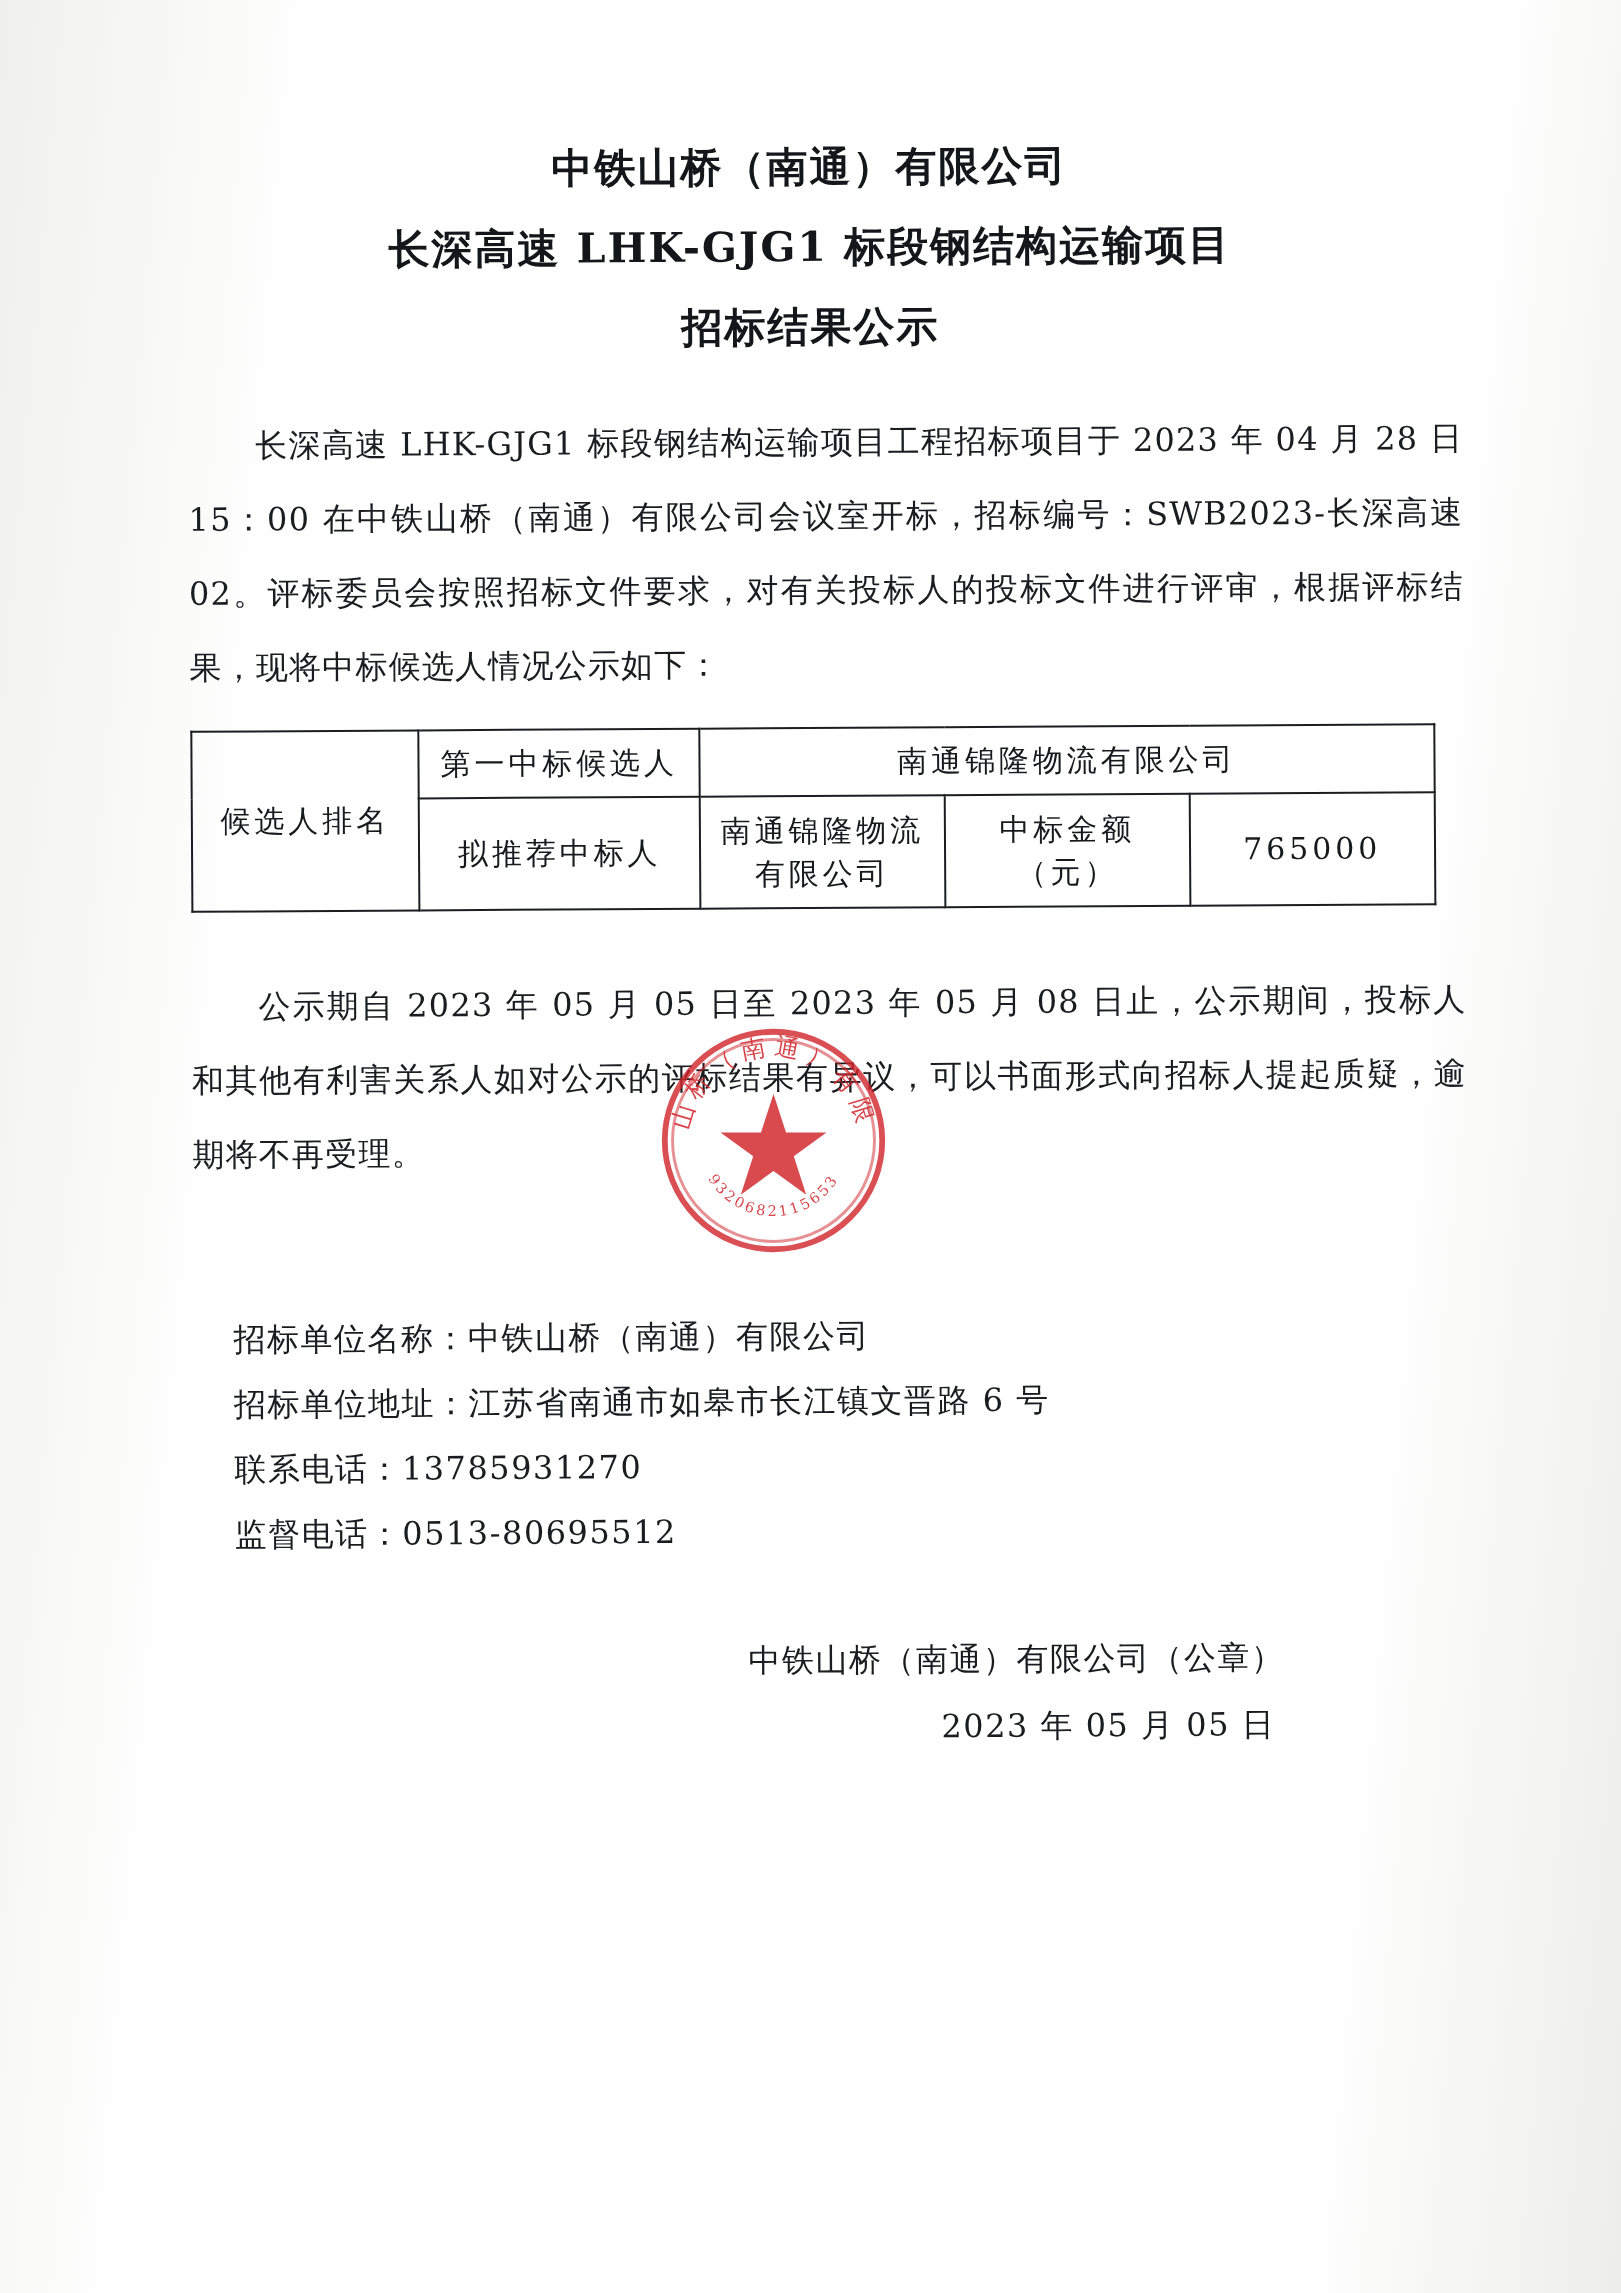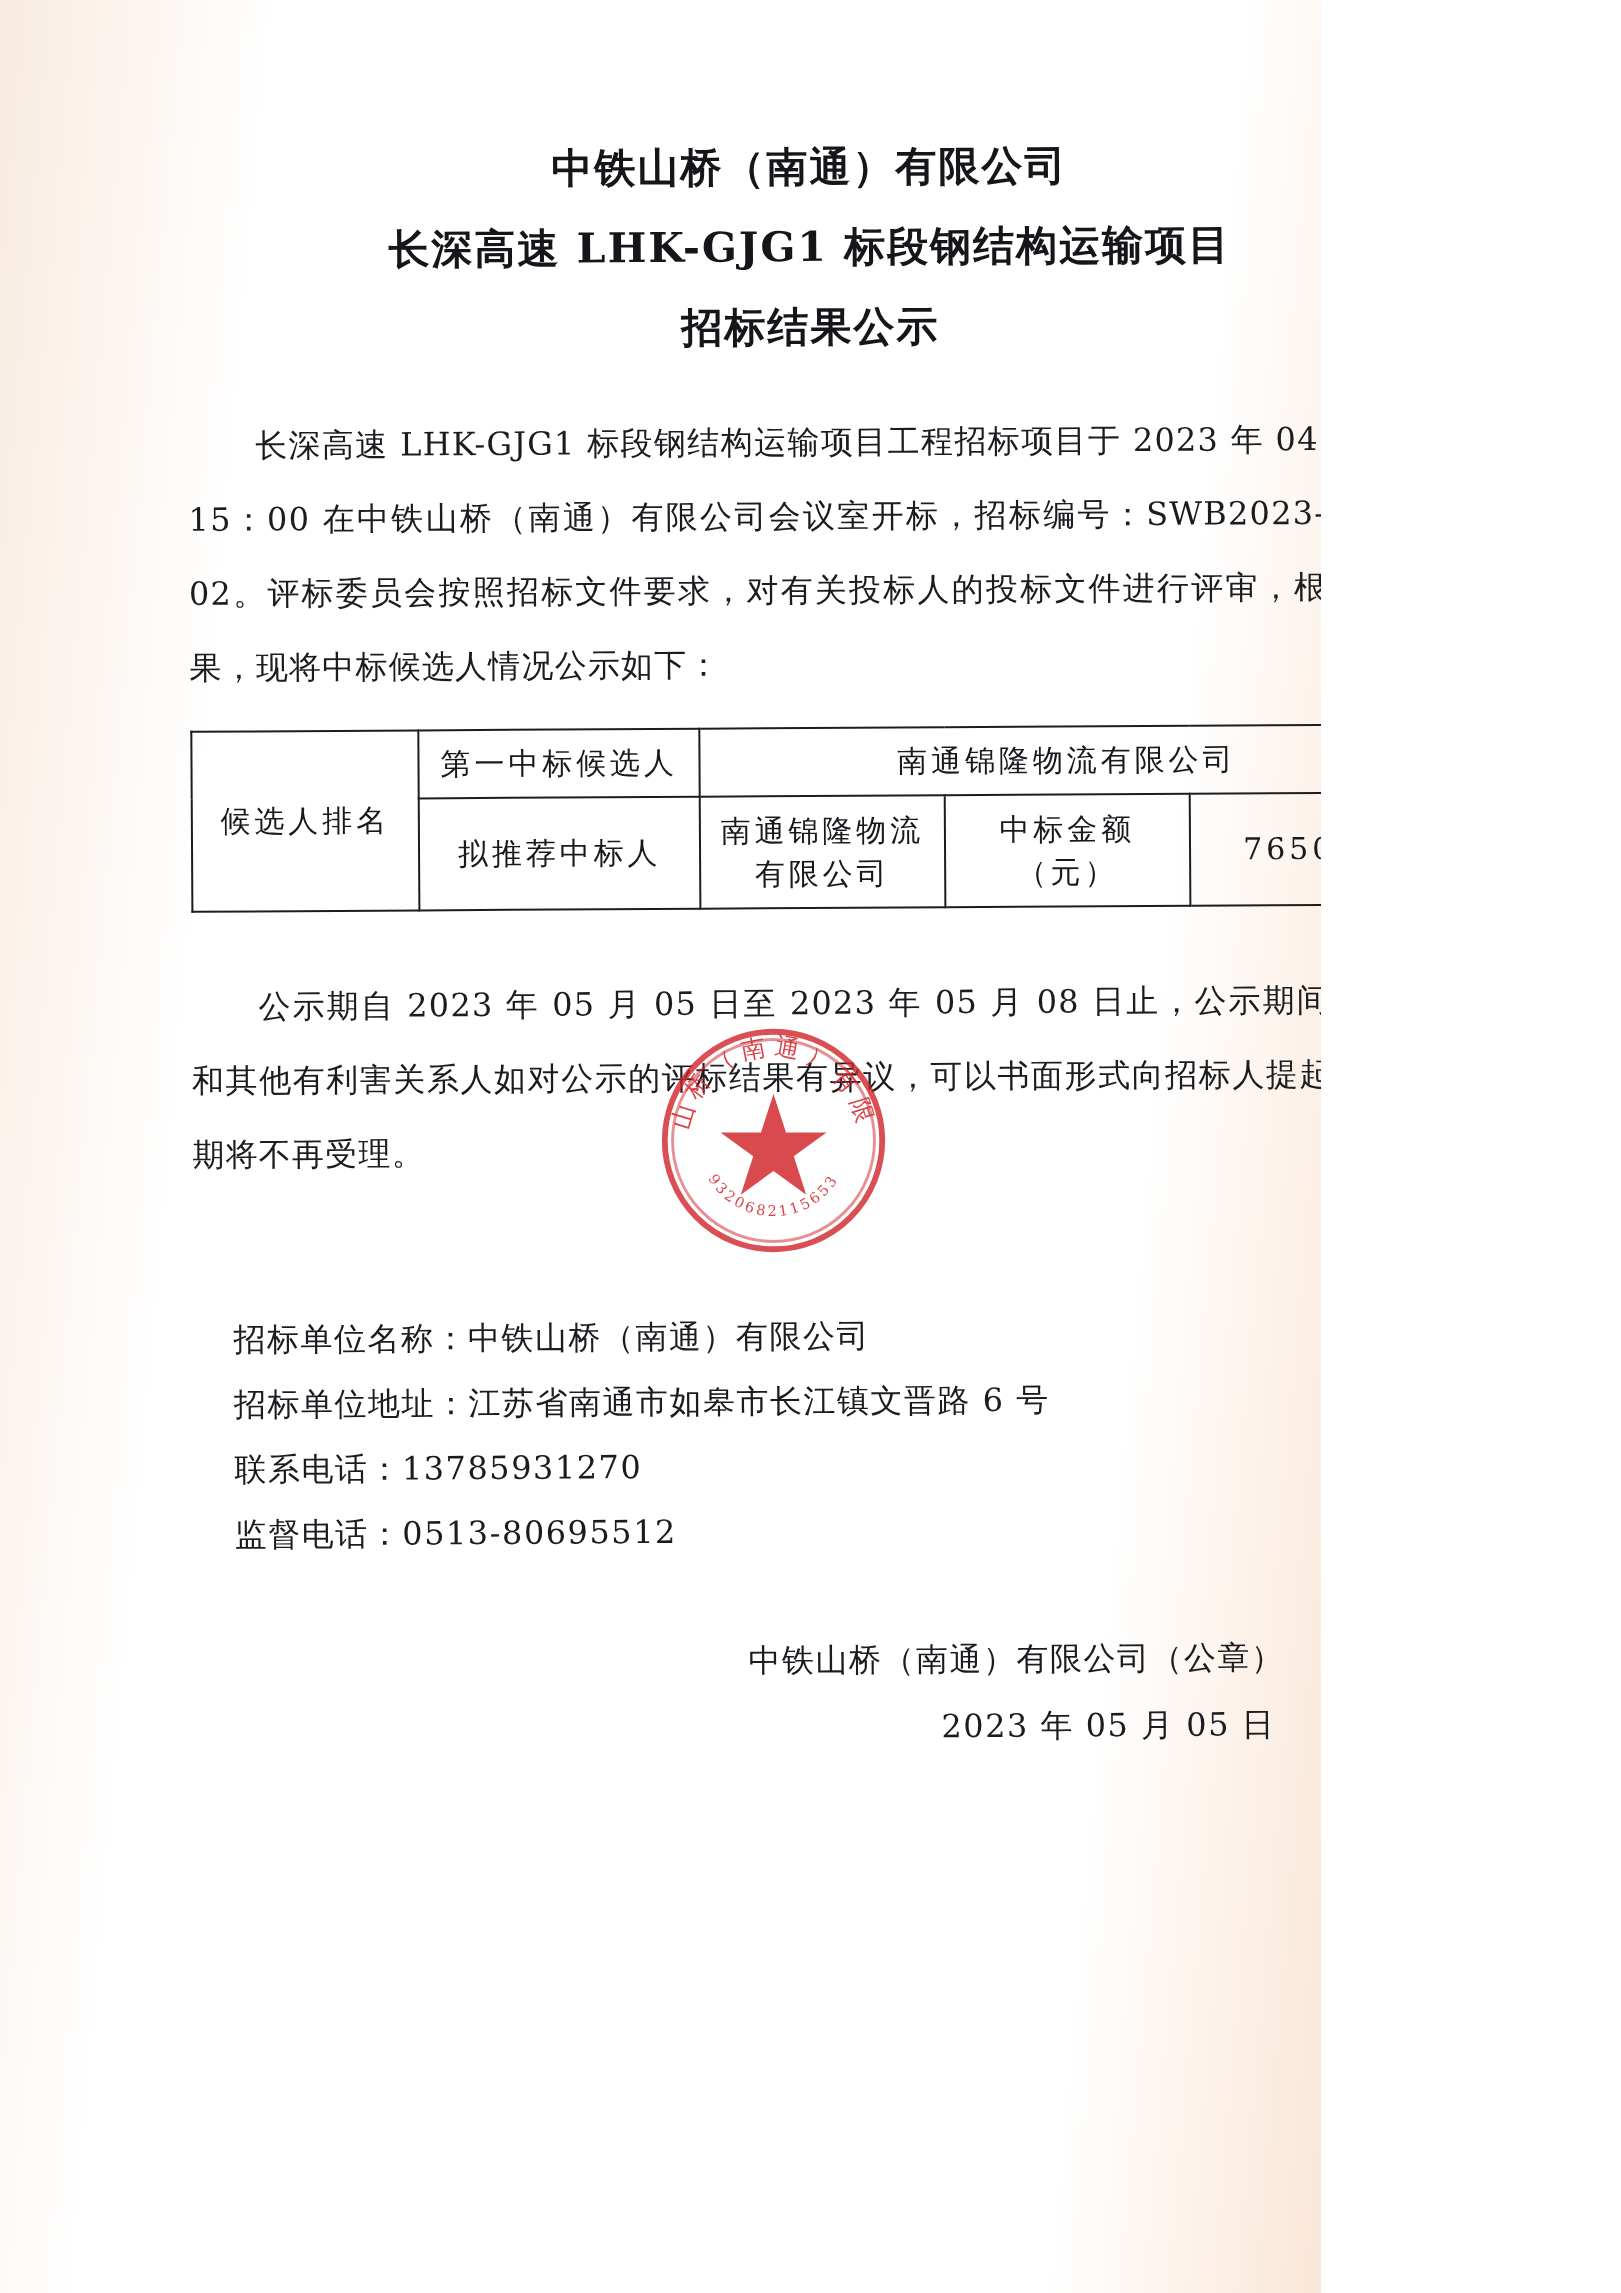--- a/index.html
+++ b/index.html
@@ -6,23 +6,23 @@
     margin: 0;
     padding: 0;
     background: #ffffff;
   }
   body {
     font-family: "DejaVu Serif", "Liberation Serif", serif;
     color: #1c1c20;
   }
   #page {
     position: relative;
-    width: 1321px;
+    width: 1621px;
     height: 2294px;
-    background: #f97316;
+    background: #a3a3a3;
     overflow: hidden;
   }
   
   #paper-texture {
     position: absolute;
     inset: 0;
     background:
       linear-gradient(95deg, rgba(248,248,246,0.9) 0%, rgba(255,255,255,1) 18%, rgba(255,255,255,1) 82%, rgba(250,250,248,0.85) 100%);
     pointer-events: none;
   }

